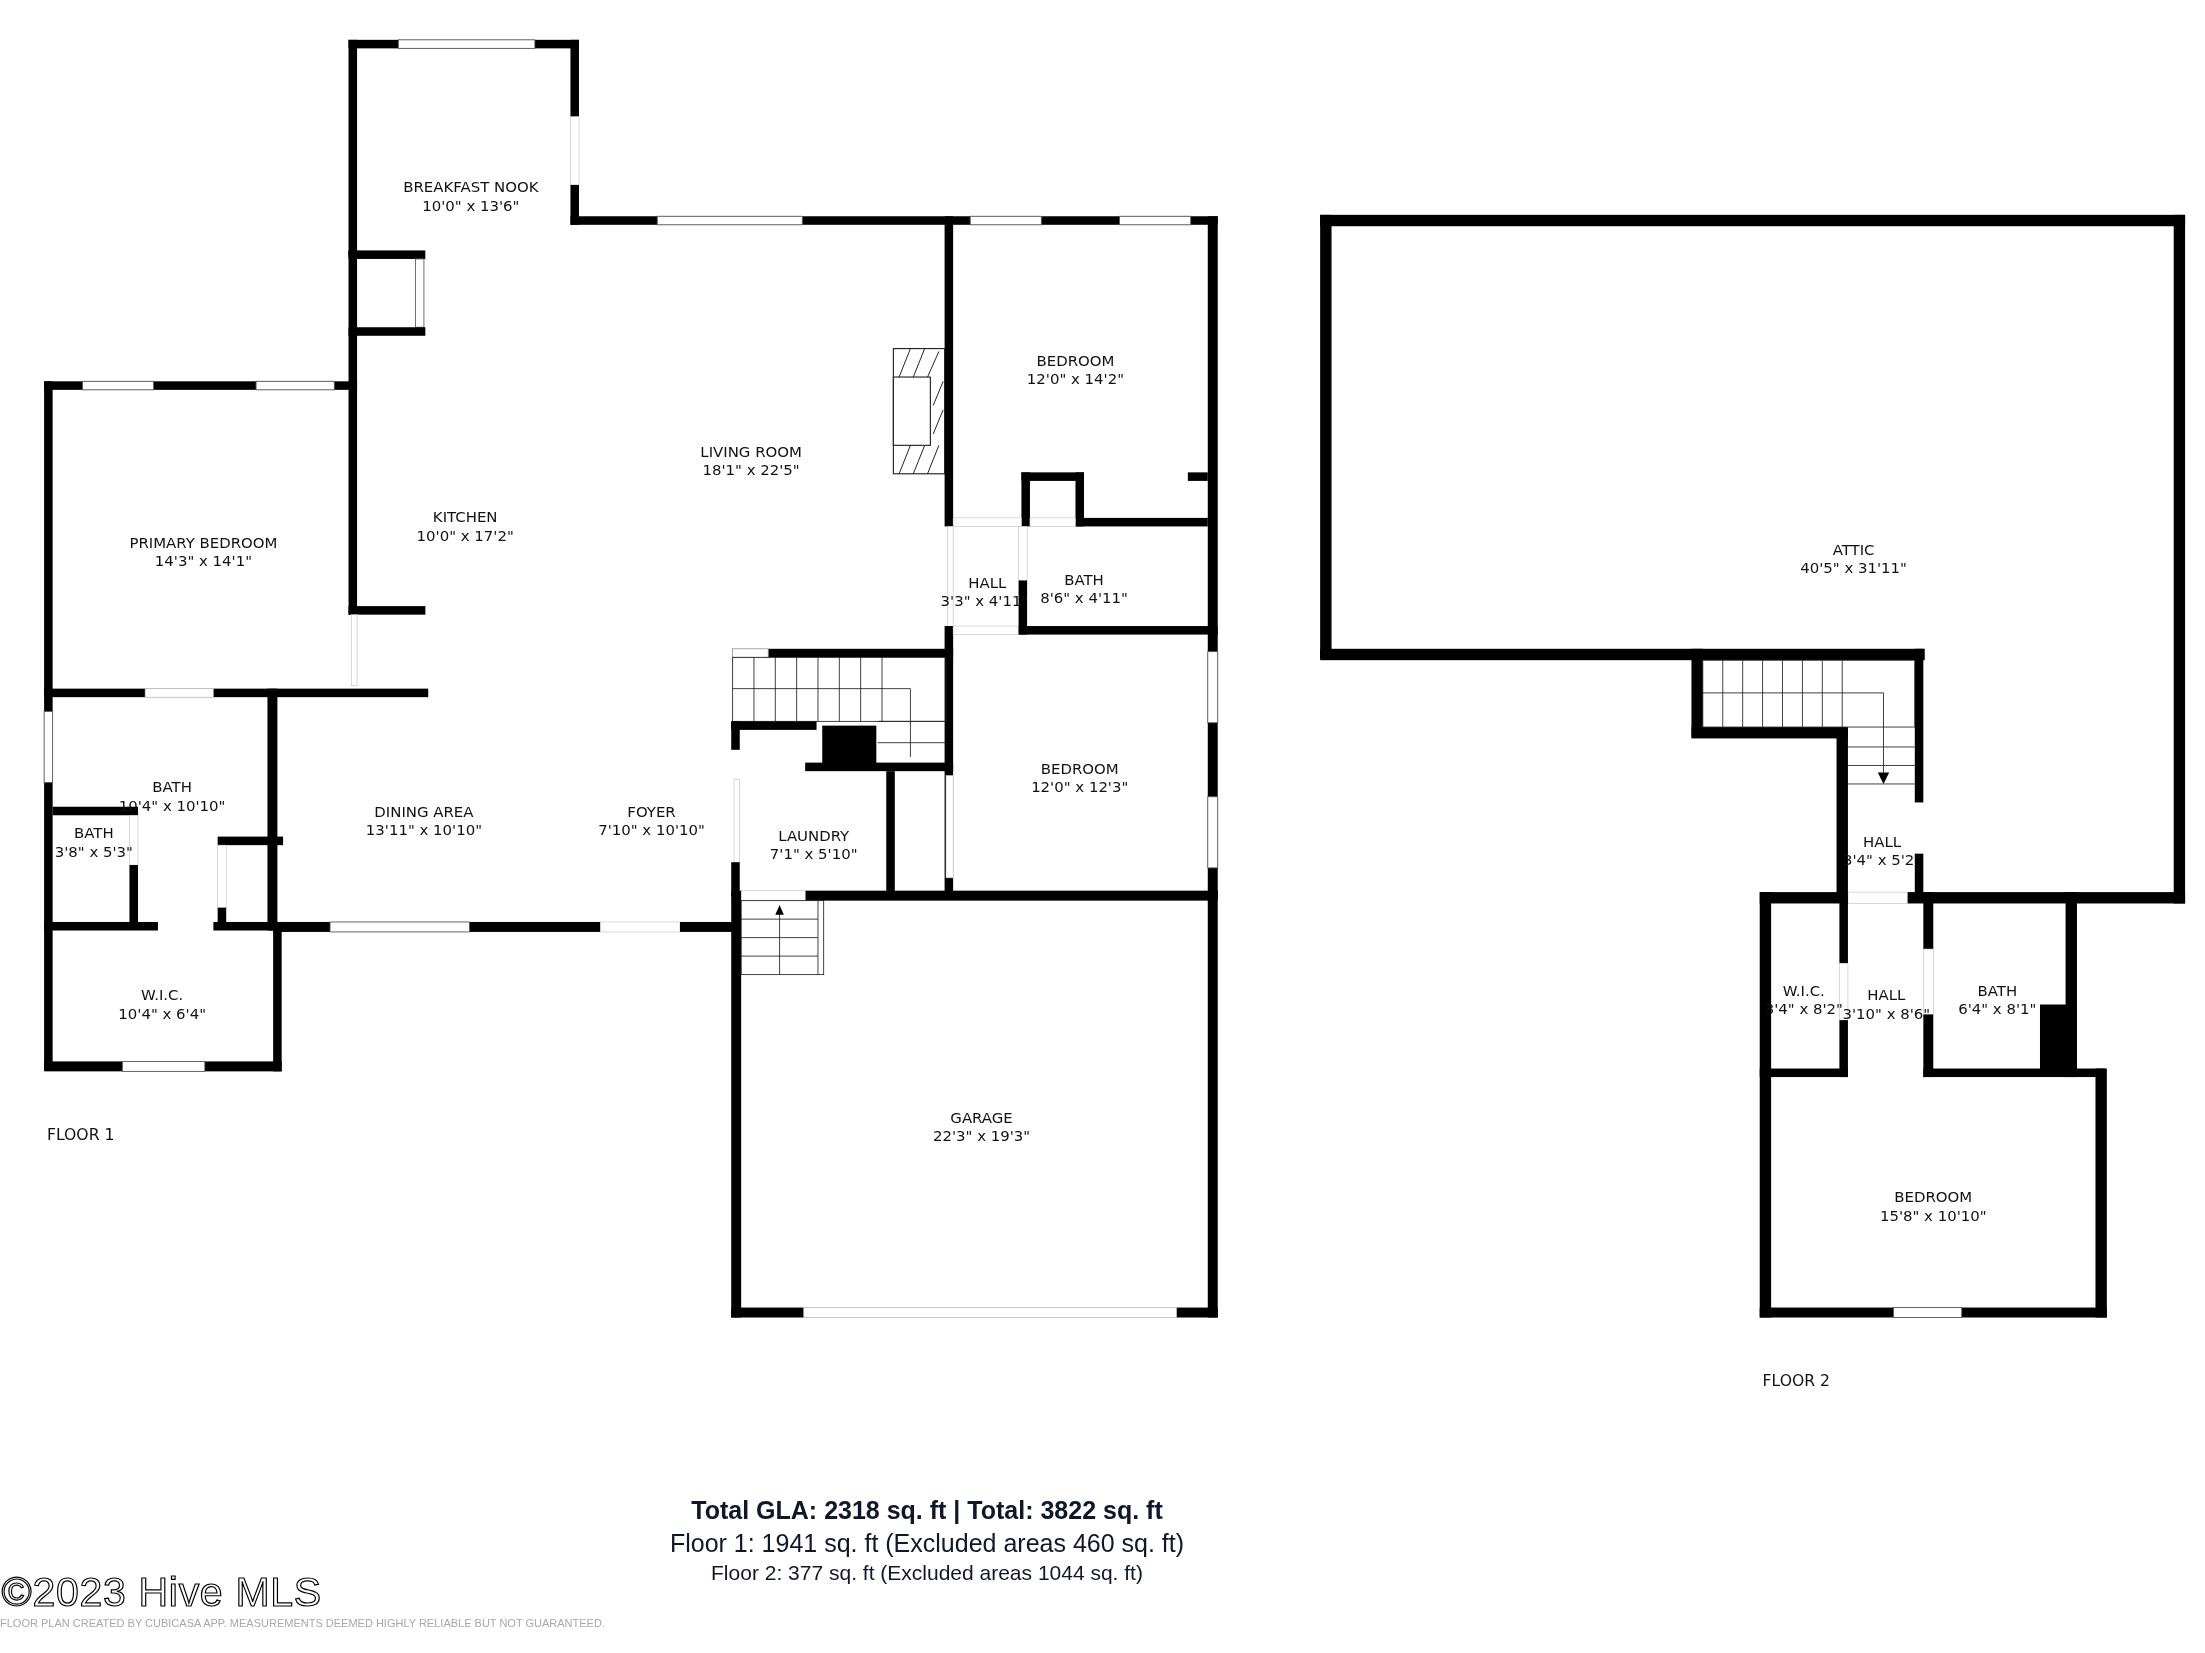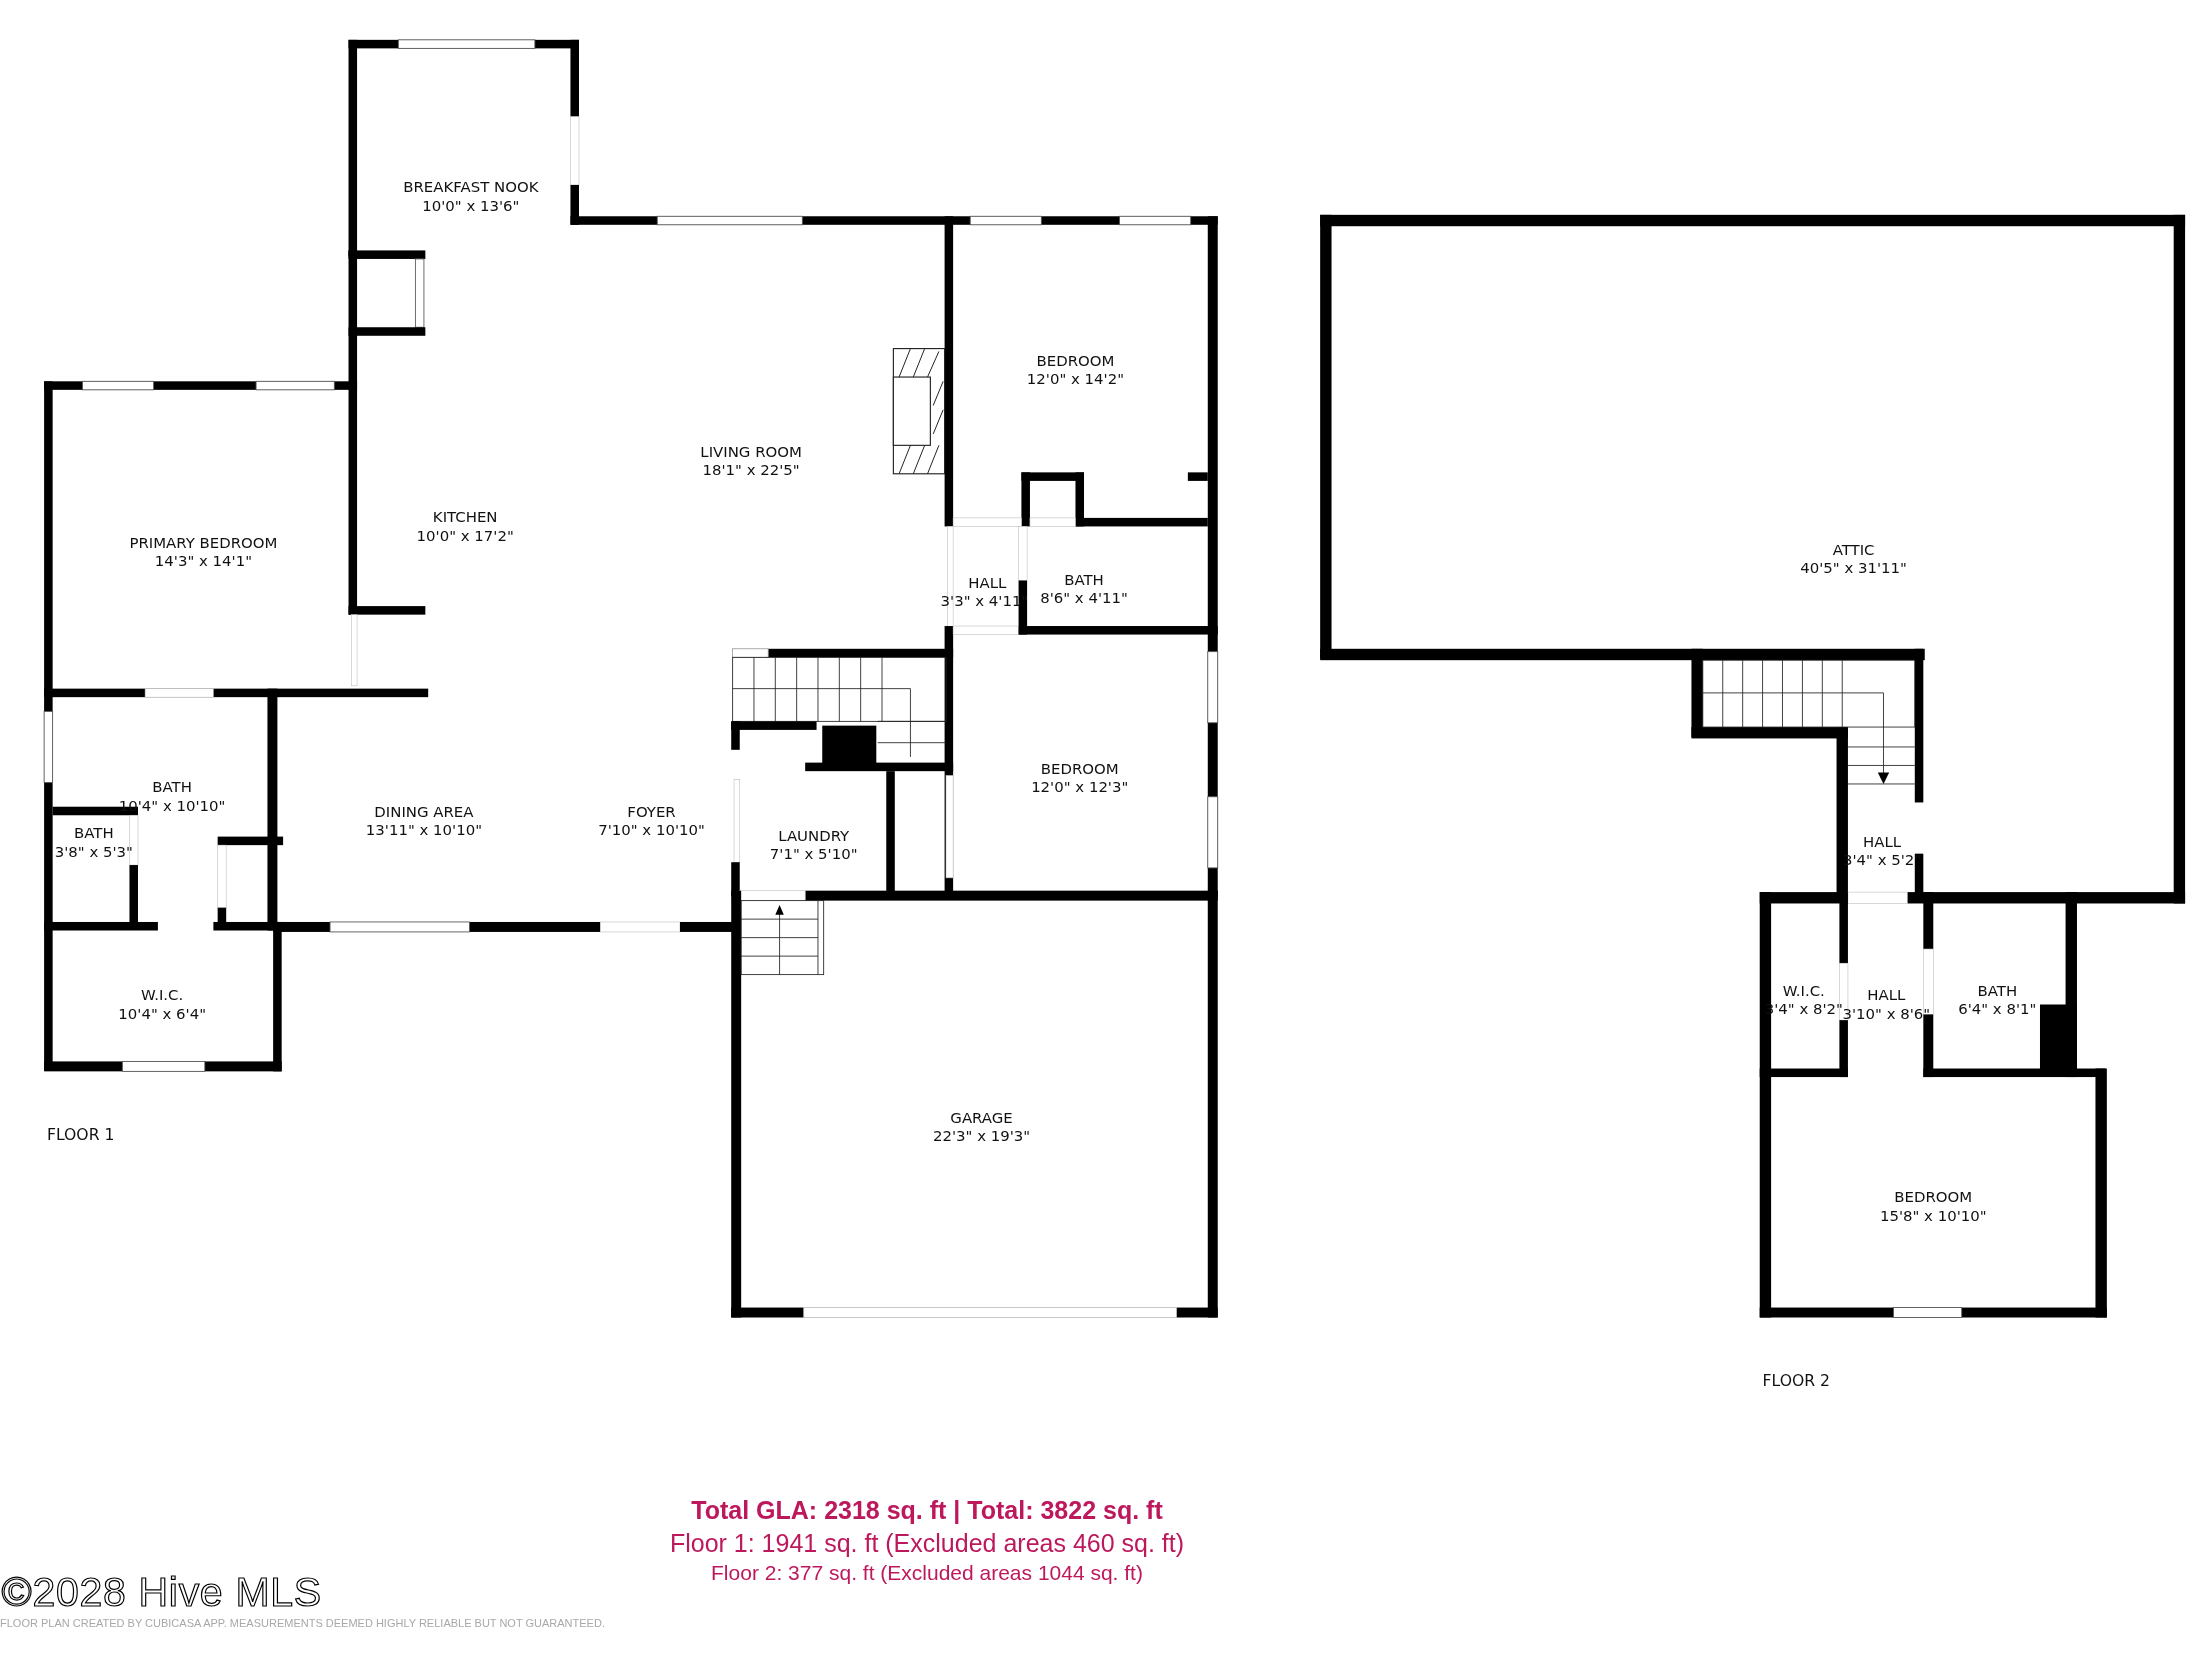--- a/index.html
+++ b/index.html
@@ -6,21 +6,21 @@
   body { width:2205px; height:1654px; position:relative; overflow:hidden; font-family:"DejaVu Sans", sans-serif; }
   #plan { position:absolute; left:0; top:0; width:2205px; height:1654px; }
   .wall { fill:#000; }
   .win { fill:#fff; stroke:#555; stroke-width:0.6; }
   .door { fill:#fff; stroke:#bbb; stroke-width:0.4; }
   .stair { fill:none; stroke:#222; stroke-width:0.6; }
   .room-name { font-family:"DejaVu Sans", sans-serif; font-size:10.5px; fill:#111; text-anchor:middle; }
   .room-dim  { font-family:"DejaVu Sans", sans-serif; font-size:10.5px; fill:#111; text-anchor:middle; }
   .floor-label { font-family:"DejaVu Sans", sans-serif; font-size:11px; fill:#111; }
   .mark { fill:#000; }
-  .summary { position:absolute; left:0; width:1854px; text-align:center; color:#be185d; font-family:"Liberation Sans", sans-serif; }
+  .summary { position:absolute; left:0; width:1854px; text-align:center; color:#0f172a; font-family:"Liberation Sans", sans-serif; }
   .sum-total { top:1496px; font-size:25px; font-weight:bold; }
   .sum-f1 { top:1529px; font-size:25px; }
   .sum-f2 { top:1561px; font-size:21px; }
   .disclaimer { position:absolute; left:0; width:2205px; top:1617px; text-align:left; font-size:11px; color:#a8a8a8; font-family:"Liberation Sans", sans-serif; }
   .copyright { position:absolute; left:1.5px; top:1569px; font-size:41px; color:#fff; -webkit-text-stroke:1.2px #000; font-family:"Liberation Sans", sans-serif; letter-spacing:0.7px; }
 </style>
 </head>
 <body>
 
 <svg id="plan" viewBox="0 0 1550 1162.5" preserveAspectRatio="none" xmlns="http://www.w3.org/2000/svg">
@@ -255,14 +255,14 @@
     <text class="room-dim" x="1359" y="858">15'8" x 10'10"</text>
 
     <text class="floor-label" x="1239" y="974">FLOOR 2</text>
   </g>
 </svg>
 
 <div class="summary sum-total">Total GLA: 2318 sq. ft | Total: 3822 sq. ft</div>
 <div class="summary sum-f1">Floor 1: 1941 sq. ft (Excluded areas 460 sq. ft)</div>
 <div class="summary sum-f2">Floor 2: 377 sq. ft (Excluded areas 1044 sq. ft)</div>
 <div class="disclaimer">FLOOR PLAN CREATED BY CUBICASA APP. MEASUREMENTS DEEMED HIGHLY RELIABLE BUT NOT GUARANTEED.</div>
-<div class="copyright">©2028 Hive MLS</div>
+<div class="copyright">©2023 Hive MLS</div>
 
 
 </body></html>

